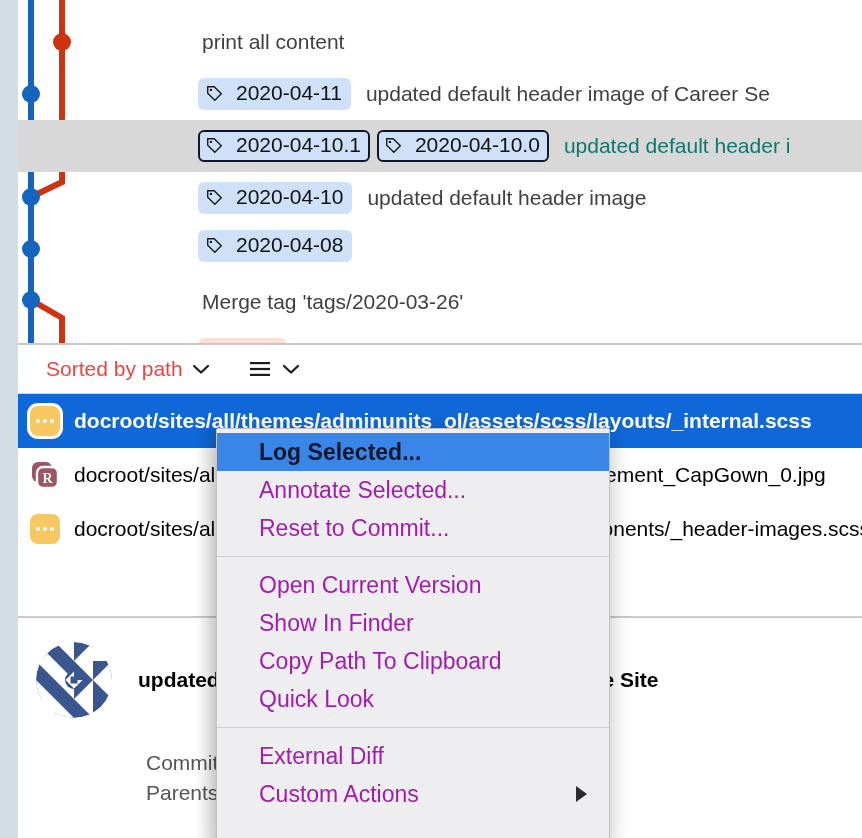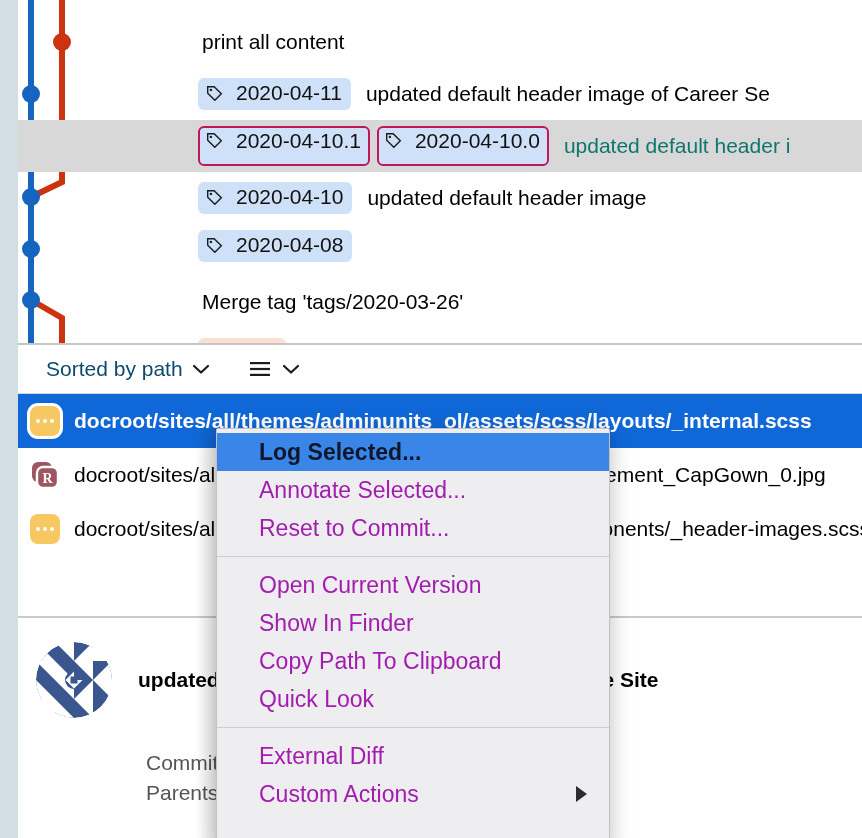--- a/index.html
+++ b/index.html
@@ -58,21 +58,21 @@
     width: 844px;
     height: 52px;
     display: flex;
     align-items: center;
   }
   .commit-row.selected {
     background: #d8d8d8;
   }
   .commit-text {
     font-size: 21px;
-    color: #000000;
+    color: #404040;
     white-space: nowrap;
     margin-left: 8px;
   }
   .commit-row.selected .commit-text {
     color: #0f766e;
   }
   .commit-msg-only {
     margin-left: 184px;
   }
   .tag-strip {
@@ -87,22 +87,22 @@
     gap: 13px;
     background: #cfe1f8;
     border-radius: 6px;
     padding: 3px 9px 4px 8px;
     font-size: 21px;
     color: #111;
     white-space: nowrap;
     line-height: 1.15;
   }
   .tag-badge.outlined {
-    border: 2px solid #be185d;
-    padding: 1px 7px 11px 6px;
+    border: 2px solid #0f172a;
+    padding: 1px 7px 2px 6px;
   }
   .tag-badge.salmon {
     background: #fbded4;
   }
   .tag-icon { flex: 0 0 auto; display: block; }
 
   
   .graph-layer {
     position: absolute;
     left: 0; top: 0;
@@ -130,21 +130,21 @@
   }
   .sort-control {
     display: flex;
     align-items: center;
     gap: 9px;
     margin-left: 28px;
     cursor: default;
   }
   .sort-label {
     font-size: 21px;
-    color: #0c4a6e;
+    color: #ef4444;
   }
   .view-control {
     display: flex;
     align-items: center;
     gap: 10px;
     margin-left: 38px;
   }
   .chev { display: block; }
 
   

